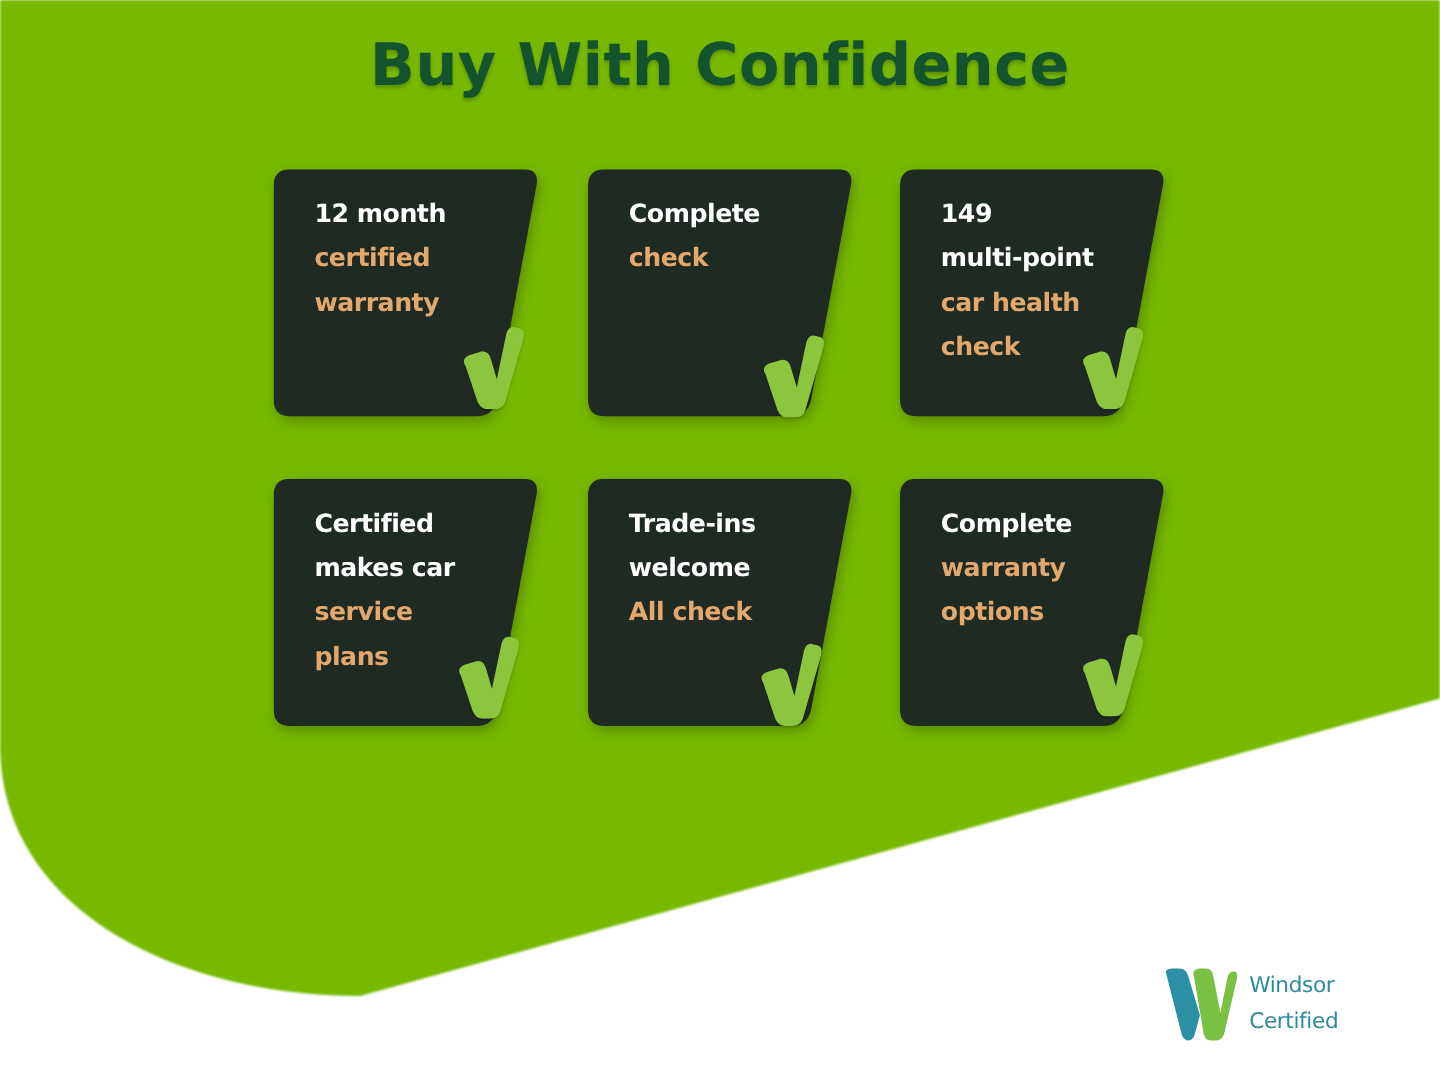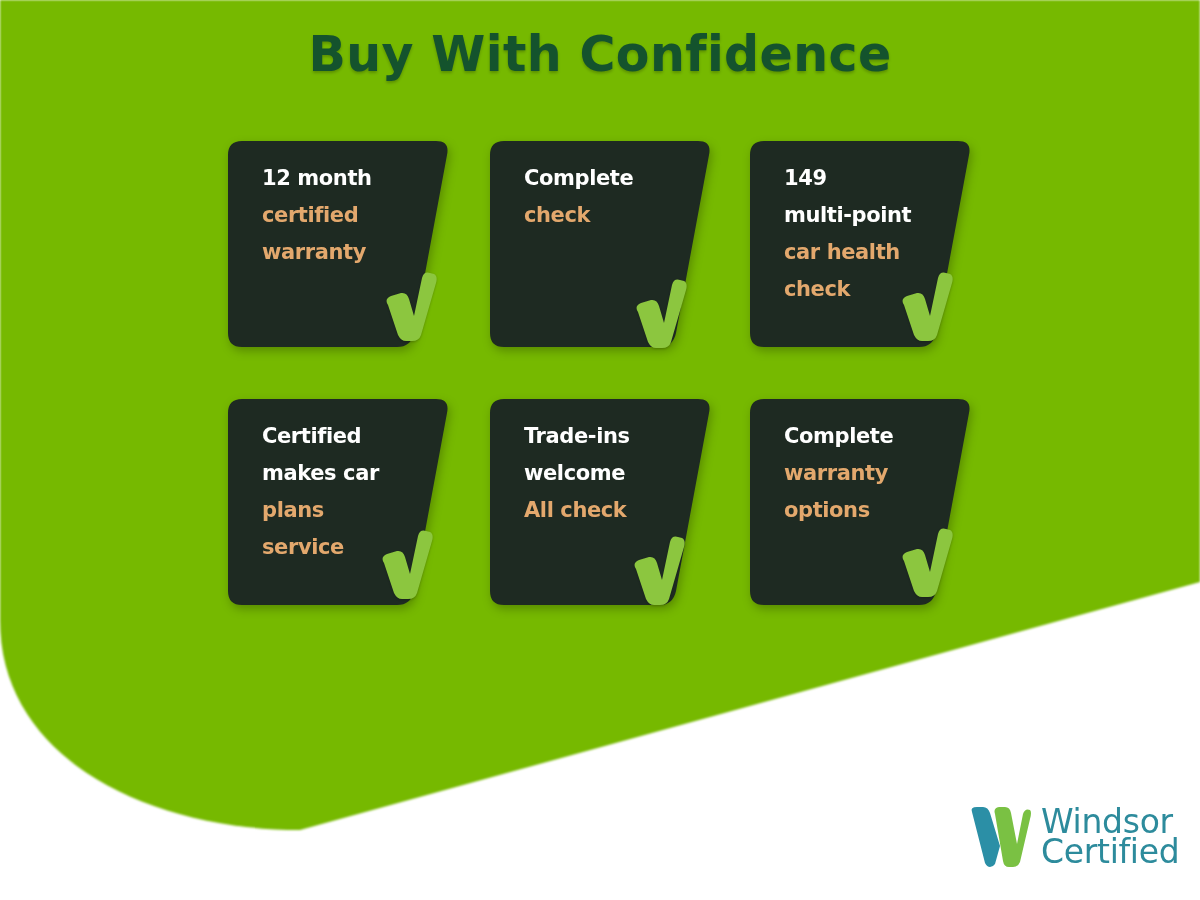--- a/index.html
+++ b/index.html
@@ -110,21 +110,21 @@
     top: 806px;
     z-index: 8;
     display: flex;
     align-items: center;
     gap: 9px;
   }
   .logo-mark { flex: 0 0 auto; }
   .logo-words {
     font-family: "DejaVu Sans", sans-serif;
     color: #2d8b9c;
-    font-size: 33px;
+    font-size: 18px;
     line-height: 30px;
     letter-spacing: -0.3px;
   }
   .logo-words span { display: block; }
 </style>
 </head>
 <body>
 
 <div id="stage">
 
@@ -185,22 +185,22 @@
       </svg>
     </div>
 
     <div class="card r2 c1">
       <svg class="card-shape" viewBox="0 0 222 206" width="222" height="206" preserveAspectRatio="none">
         <path d="M 14 0 L 208 0 Q 222 0 219 14 L 186 192 Q 183 206 169 206 L 14 206 Q 0 206 0 192 L 0 14 Q 0 0 14 0 Z" fill="#1e2a22"></path>
       </svg>
       <div class="card-text">
         <span class="line-white">Certified</span>
         <span class="line-white">makes car</span>
+        <span class="line-tan">service</span>
         <span class="line-tan">plans</span>
-        <span class="line-tan">service</span>
       </div>
       <svg class="tick" style="left:148px; top:128px;" width="58" height="72" viewBox="0 0 58 72">
         <path d="M 8 36 Q 4 30 11 27 L 21 24 Q 27 23 29 30 L 34 47 L 42 9 Q 44 2 50 4 L 54 5 Q 58 7 56 14 L 41 66 Q 39 72 32 72 L 26 72 Q 21 72 18 66 Z" fill="#8cc63f"></path>
       </svg>
     </div>
 
     <div class="card r2 c2">
       <svg class="card-shape" viewBox="0 0 222 206" width="222" height="206" preserveAspectRatio="none">
         <path d="M 14 0 L 208 0 Q 222 0 219 14 L 186 192 Q 183 206 169 206 L 14 206 Q 0 206 0 192 L 0 14 Q 0 0 14 0 Z" fill="#1e2a22"></path>
       </svg>

